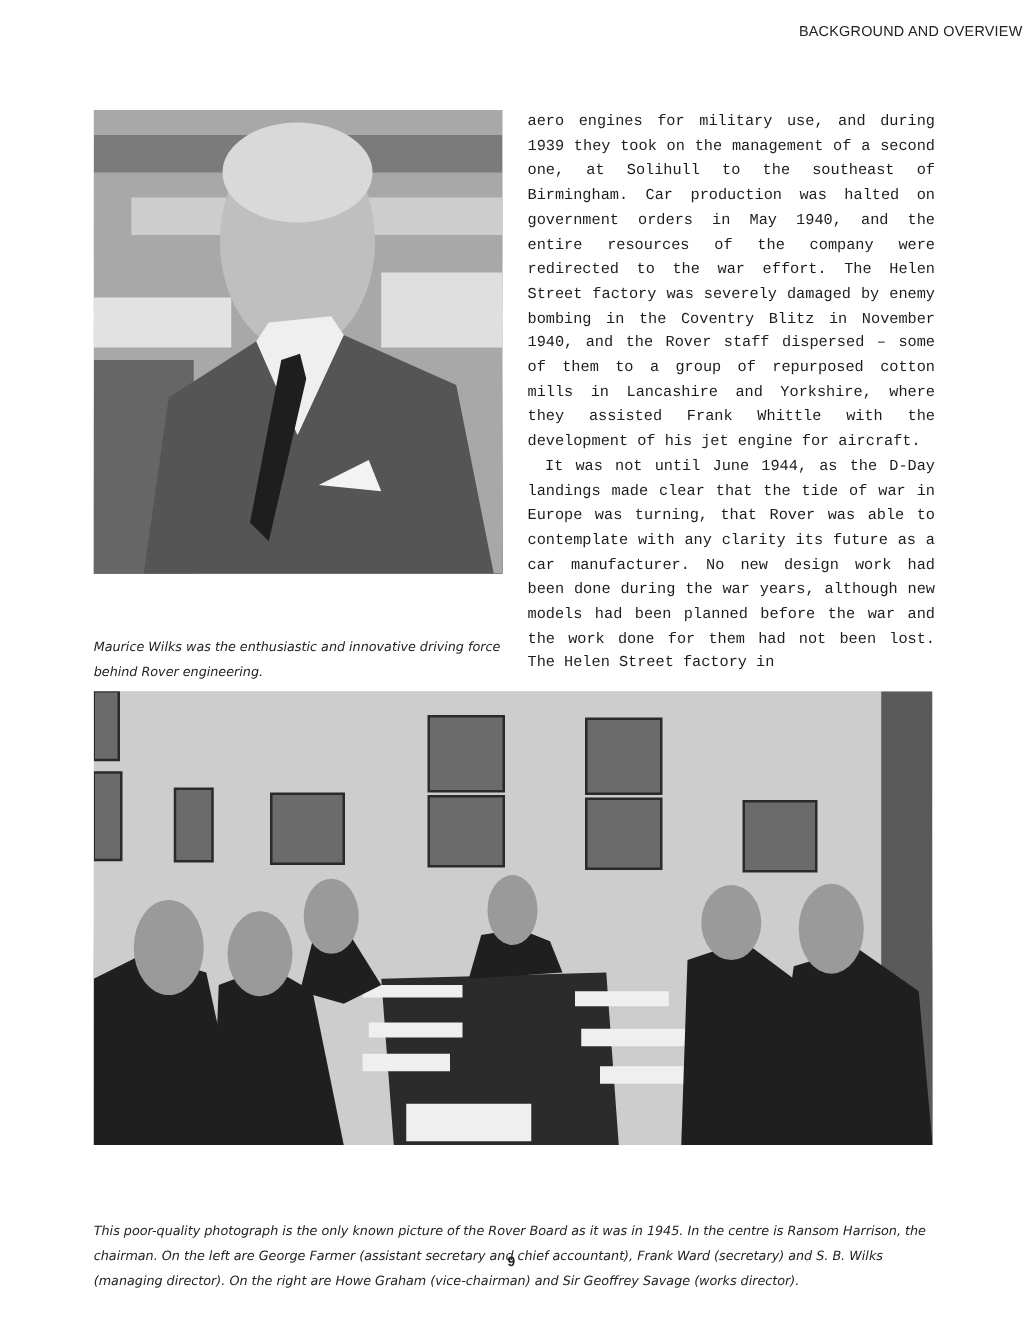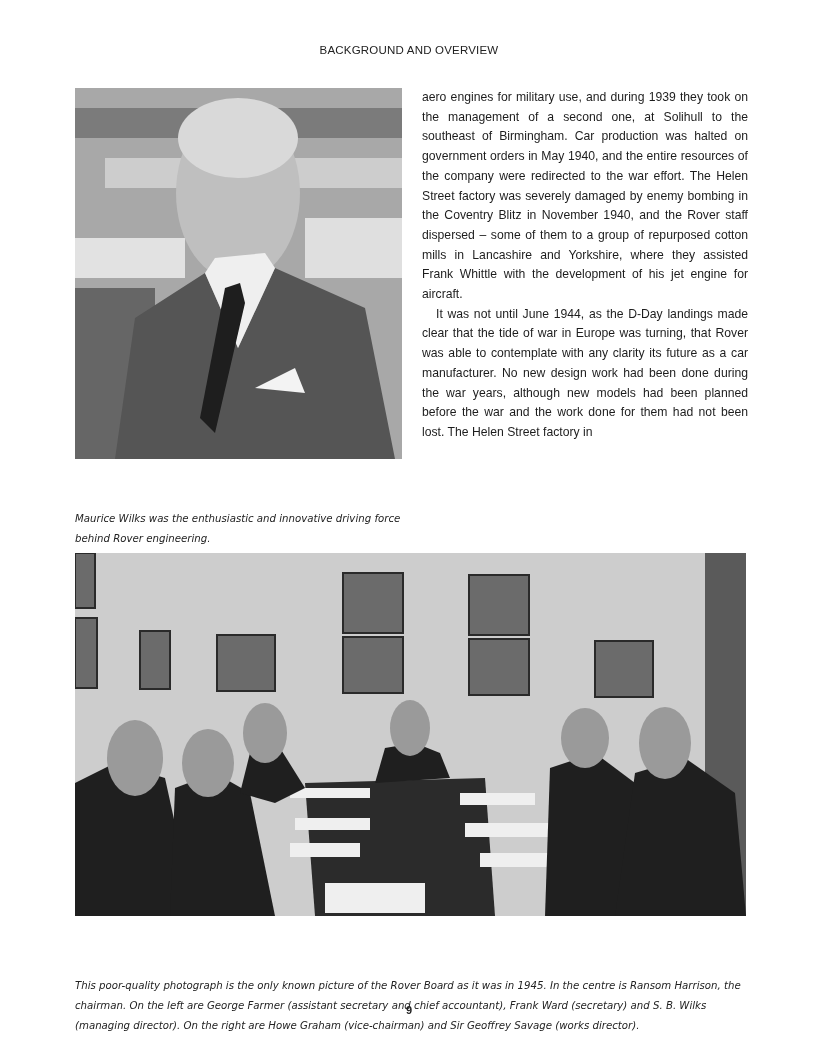--- a/index.html
+++ b/index.html
@@ -1,37 +1,37 @@
 <!DOCTYPE html>
 <html><head>
   <meta charset="utf-8">
   <style>
     html, body { margin: 0; padding: 0; background: #ffffff; }
     body { width: 818px; height: 1064px; position: relative; overflow: hidden; color: #1b1b1b; }
     .running-head {
-      position: absolute; left: 0; width: 818px; top: 44px; text-align: center;
+      position: absolute; left: 0; width: 818px; top: 20px; text-align: right;
       font-family: "Liberation Sans", sans-serif; font-size: 11.5px; letter-spacing: 0.2px; color: #222;
     }
     .photo {
       position: absolute; overflow: hidden; background: #888;
     }
     .photo-portrait { left: 75px; top: 88px; width: 327px; height: 371px;
       background: linear-gradient(180deg, #bdbdbd 0%, #9c9c9c 30%, #cfcfcf 45%, #7a7a7a 70%, #2e2e2e 100%); }
     .photo-board { left: 75px; top: 553px; width: 671px; height: 363px;
       background: linear-gradient(180deg, #cfcfcf 0%, #d8d8d8 30%, #c8c8c8 50%, #4a4a4a 65%, #2a2a2a 100%); }
     .photo svg { position: absolute; left: 0; top: 0; width: 100%; height: 100%; }
     .caption {
       position: absolute; font-family: "DejaVu Sans", sans-serif; font-style: italic;
       font-size: 10.2px; line-height: 20px; color: #222;
     }
     .caption-portrait { left: 75px; top: 465px; width: 330px; margin-top: 44px; }
     .caption-board { left: 75px; top: 976px; width: 680px; }
     .body-text {
       position: absolute; left: 422px; top: 88px; width: 326px;
-      font-family: Liberation Sans, sans-serif; font-size: 12.2px; line-height: 19.7px;
+      font-family: Liberation Mono, monospace; font-size: 12.2px; line-height: 19.7px;
       text-align: justify; color: #1d1d1d;
     }
     .body-text p { margin: 0; }
     .body-text p.indent { text-indent: 14px; }
     .folio {
       position: absolute; left: 0; width: 818px; top: 1004px; text-align: center;
       font-family: "Liberation Sans", sans-serif; font-weight: bold; font-size: 11px; color: #222;
     }
   </style>
 </head>

